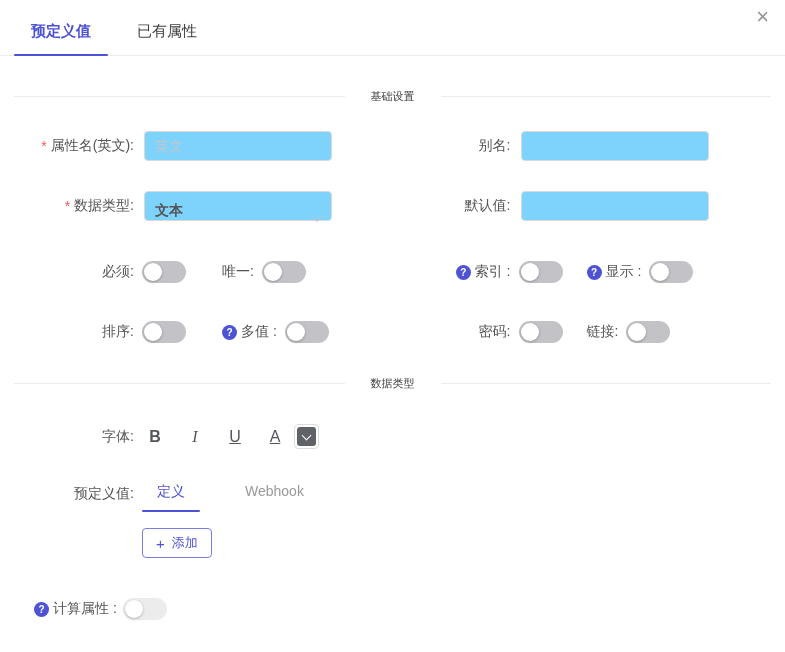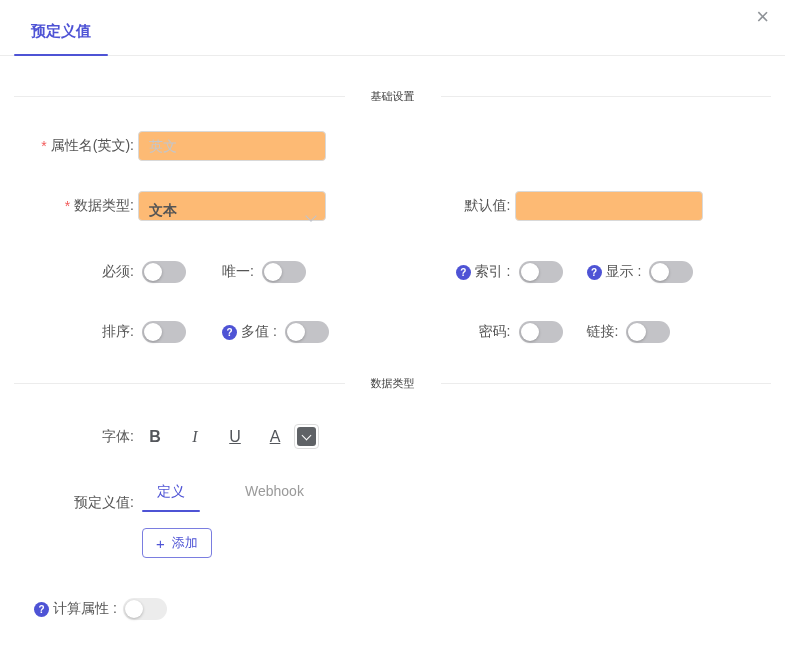--- a/index.html
+++ b/index.html
@@ -24,22 +24,22 @@
   .section-divider .title { padding:0 26px; font-size:11px; color:#3c3c3c; white-space:nowrap; }
 
   
   .form-row { display:flex; margin-top:24px; }
   .form-row.mt30 { margin-top:30px; }
   .cell { display:flex; align-items:center; width:50%; }
   .label { display:inline-flex; justify-content:flex-end; align-items:center; color:#555; white-space:nowrap; }
   .label-l { width:134px; }
   .label-r { width:118px; }
   .req { color:#f25a5a; margin-right:4px; }
-  .ctrl { width:188px; height:30px; margin-left:4px; border:1px solid #d9d9d9;
-    border-radius:4px; background:#fdba74; font-size:14px; color:#555; padding:0 10px;
+  .ctrl { width:188px; height:30px; margin-left:10px; border:1px solid #d9d9d9;
+    border-radius:4px; background:#7dd3fc; font-size:14px; color:#555; padding:0 10px;
     font-family:inherit; outline:none; }
   input.ctrl::placeholder { color:#c2c6cc; }
   .select { display:flex; align-items:flex-end; justify-content:space-between; cursor:pointer;font-weight:bold; }
   .chev { width:8px; height:8px; border-right:1.5px solid #c0c4cc; border-bottom:1.5px solid #c0c4cc;
     transform:rotate(45deg); margin-top:-4px; }
 
   
   .switch-row { display:flex; margin-top:40px; }
   .switch-row.second { margin-top:38px; }
   .toggle { position:relative; display:inline-block; width:44px; height:22px; flex-shrink:0;
@@ -88,35 +88,40 @@
 </style>
 </head>
 <body>
 
 <div class="dialog">
 
   <span class="close-btn">×</span>
 
   <div class="tabbar">
     <div class="tab active">预定义值</div>
+    <div class="tab">已有属性</div>
   </div>
 
   <div class="section-divider">
     <div class="line"></div>
     <div class="title">基础设置</div>
     <div class="line"></div>
   </div>
 
   <div class="form-row">
     <div class="cell">
       <span class="label label-l">
         <span class="req">*</span>
         <span>属性名(英文):</span>
       </span>
       <input class="ctrl" type="text" placeholder="英文" style="">
+    </div>
+    <div class="cell">
+      <span class="label label-r">别名:</span>
+      <input class="ctrl" type="text" value="" style="">
     </div>
   </div>
 
   <div class="form-row mt30">
     <div class="cell">
       <span class="label label-l">
         <span class="req">*</span>
         <span>数据类型:</span>
       </span>
       <div class="ctrl select">
@@ -182,21 +187,21 @@
     <span class="fmt-btn fmt-underline">U</span>
     <span class="fmt-btn fmt-color">A</span>
     <span class="picker">
       <span class="picker-sq">
         <span class="chev-w"></span>
       </span>
     </span>
   </div>
 
   <div class="pre-row">
-    <span class="label label-l" style="margin-top:11px;">预定义值:</span>
+    <span class="label label-l" style="margin-top:2px;">预定义值:</span>
     <div class="sub-tabs">
       <div class="sub-tab active">定义</div>
       <div class="sub-tab">Webhook</div>
     </div>
   </div>
 
   <div>
     <button class="add-btn">
       <span class="add-plus">+</span>
       <span>添加</span>

